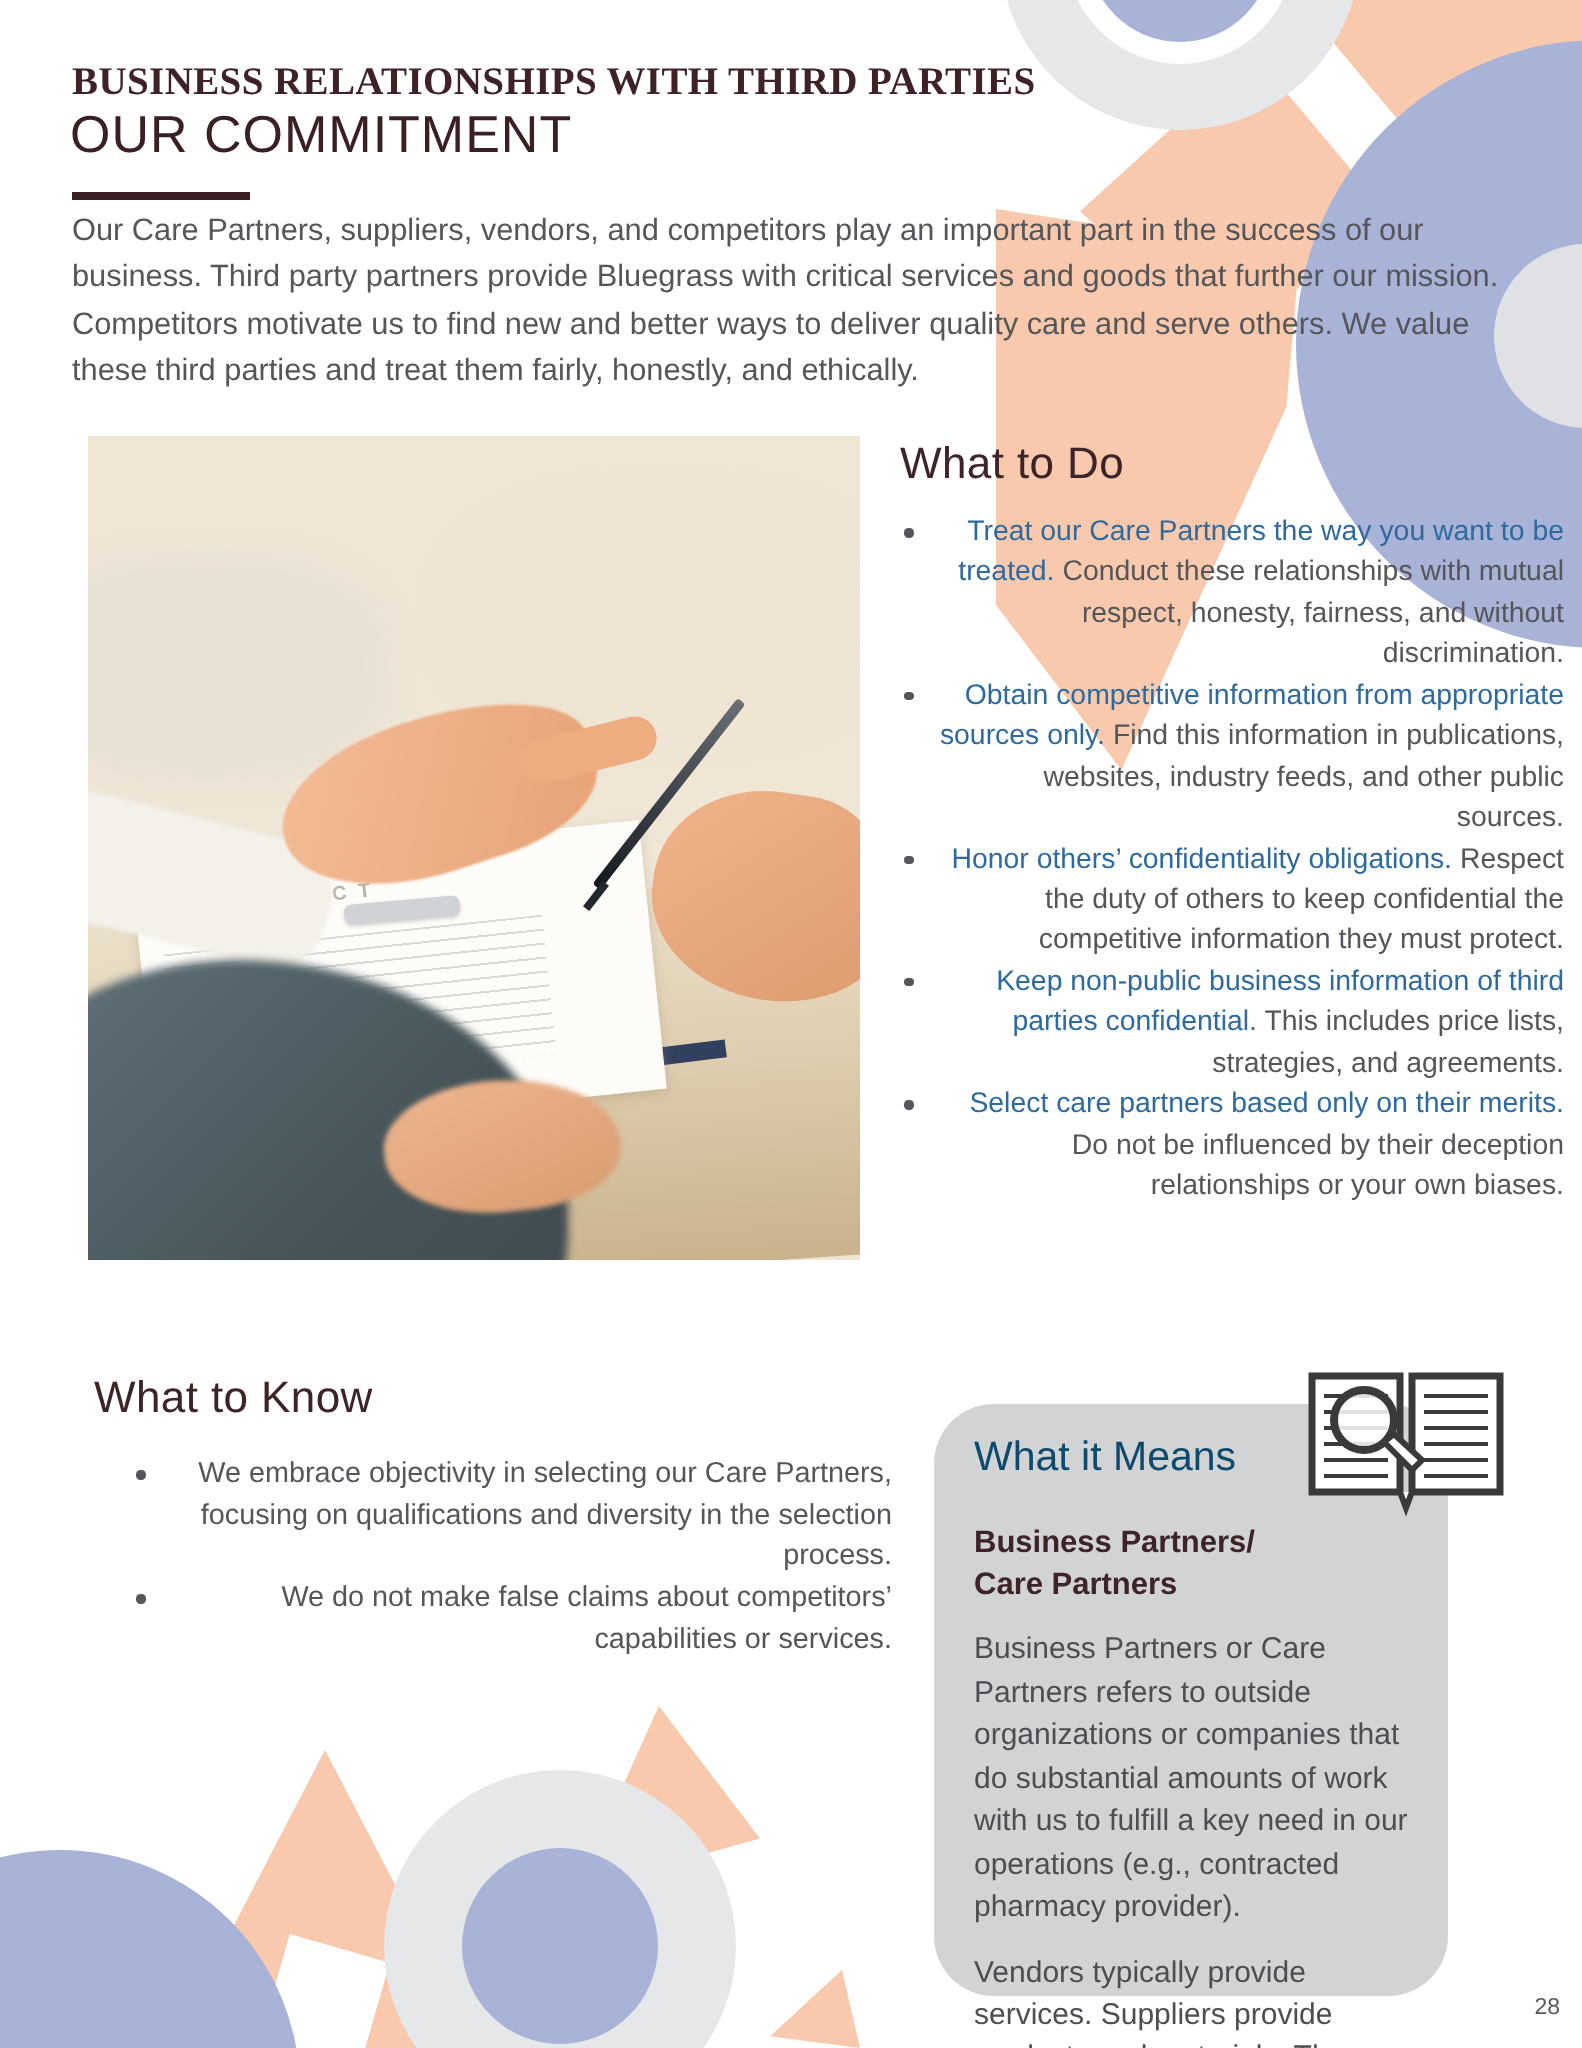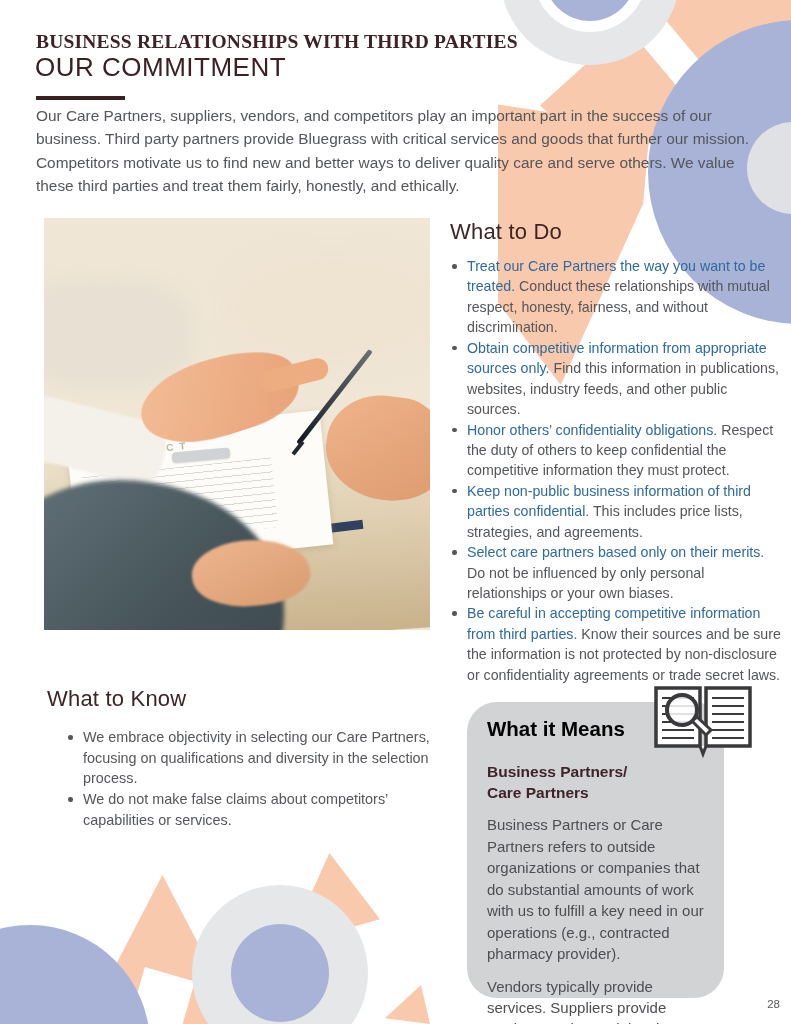--- a/index.html
+++ b/index.html
@@ -56,32 +56,32 @@
   .ph-pen-tip{left:252px;top:222px;width:4px;height:16px;background:#23282e;transform:rotate(38deg);}
   .ph-shoulder{left:-60px;top:262px;width:300px;height:230px;background:linear-gradient(135deg,#64757c,#465459 60%,#3c474c);
     border-radius:45% 55% 40% 40%;filter:blur(2px);}
   .ph-hand-f{left:148px;top:322px;width:118px;height:66px;background:linear-gradient(160deg,#eeb58e,#d99c72);
     border-radius:50% 60% 45% 55%;filter:blur(1.2px);transform:rotate(-6deg);}
   .ph-clip{left:128px;top:232px;width:58px;height:10px;background:#cfd3d6;border-radius:4px;transform:rotate(-5deg);box-shadow:0 1px 2px rgba(0,0,0,.2);}
   
   .sec-heading{font-size:22px;font-weight:500;color:#3d2428;letter-spacing:.2px;}
   .wtd-heading{left:450px;top:219px;}
   .wtk-heading{left:47px;top:686px;}
-  ul.blist{list-style:none;margin:0;padding:0;}
+  ul.blist{list-style:none;margin:0;padding:0;text-align:right;}
   ul.blist li{position:relative;padding-left:17px;margin:0;}
   .dot{position:absolute;left:2px;top:8px;width:4.5px;height:4.5px;border-radius:50%;background:#54565a;}
   .wtd-list{left:450px;top:256px;width:332px;font-size:14.2px;line-height:1.44;color:#54565a;}
   .wtd-list .lead{color:#2f6a9e;}
   .wtk-list{left:66px;top:727px;width:380px;font-size:14.4px;line-height:1.44;color:#54565a;}
   
   .means-box{
     left:467px;top:702px;width:257px;height:296px;box-sizing:border-box;
     background:#d2d3d5;border-radius:30px;padding:15px 18px 12px 20px;
   }
-  .means-heading{font-size:20.5px;font-weight:bold;color:#000000;margin:0;line-height:1.2;}
+  .means-heading{font-size:20.5px;font-weight:normal;color:#0c4a6e;margin:0;line-height:1.2;}
   .means-sub{font-size:15.5px;font-weight:bold;color:#3d2428;line-height:1.35;}
   .means-sub1{margin-top:20px;}
   .means-p{font-size:15px;line-height:1.43;color:#4d4e52;margin:11px 0 0 0;}
   .means-icon{left:650px;top:684px;width:106px;height:78px;z-index:12;}
   
   .page-num{right:11px;top:998px;font-size:11.5px;color:#58585a;margin-left:22px;}
 </style>
 </head>
 <body>
 
@@ -154,26 +154,21 @@
       <span class="rest">Respect the duty of others to keep confidential the competitive information they must protect.</span>
     </li>
     <li>
       <span class="dot"></span>
       <span class="lead">Keep non-public business information of third parties confidential.</span>
       <span class="rest">This includes price lists, strategies, and agreements.</span>
     </li>
     <li>
       <span class="dot"></span>
       <span class="lead">Select care partners based only on their merits.</span>
-      <span class="rest">Do not be influenced by only personal relationships or your own biases.</span>
-    </li>
-    <li>
-      <span class="dot"></span>
-      <span class="lead">Be careful in accepting competitive information from third parties.</span>
-      <span class="rest">Know their sources and be sure the information is not protected by non-disclosure or confidentiality agreements or trade secret laws.</span>
+      <span class="rest">Do not be influenced by their deception relationships or your own biases.</span>
     </li>
   </ul>
 
   <h2 class="abs content sec-heading wtk-heading" style="margin:0;">What to Know</h2>
   <ul class="abs content blist wtk-list">
     <li>
       <span class="dot"></span>
       <span>We embrace objectivity in selecting our Care Partners, focusing on qualifications and diversity in the selection process.</span>
     </li>
     <li>

